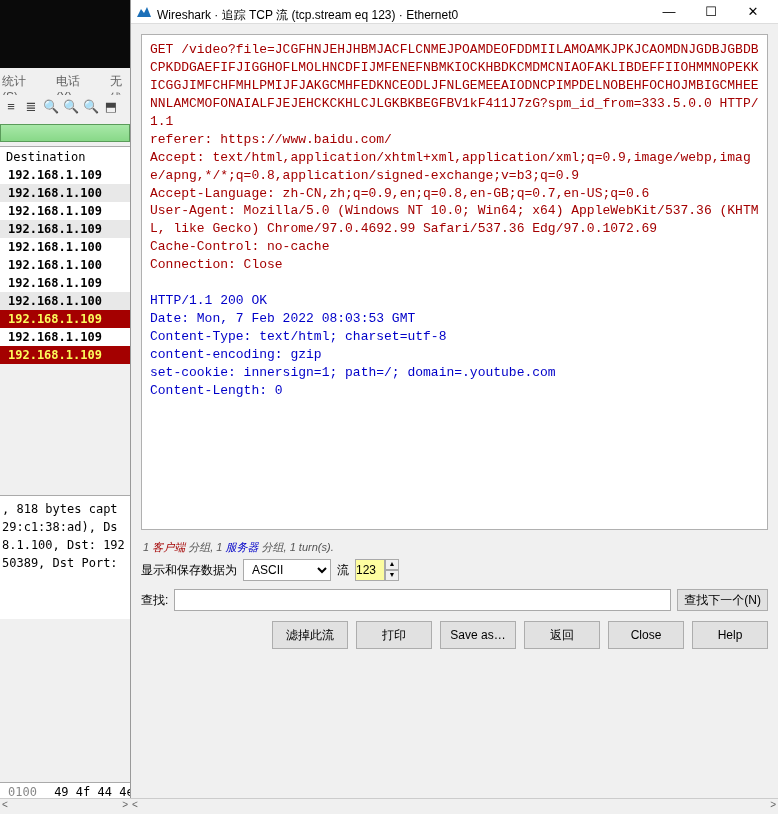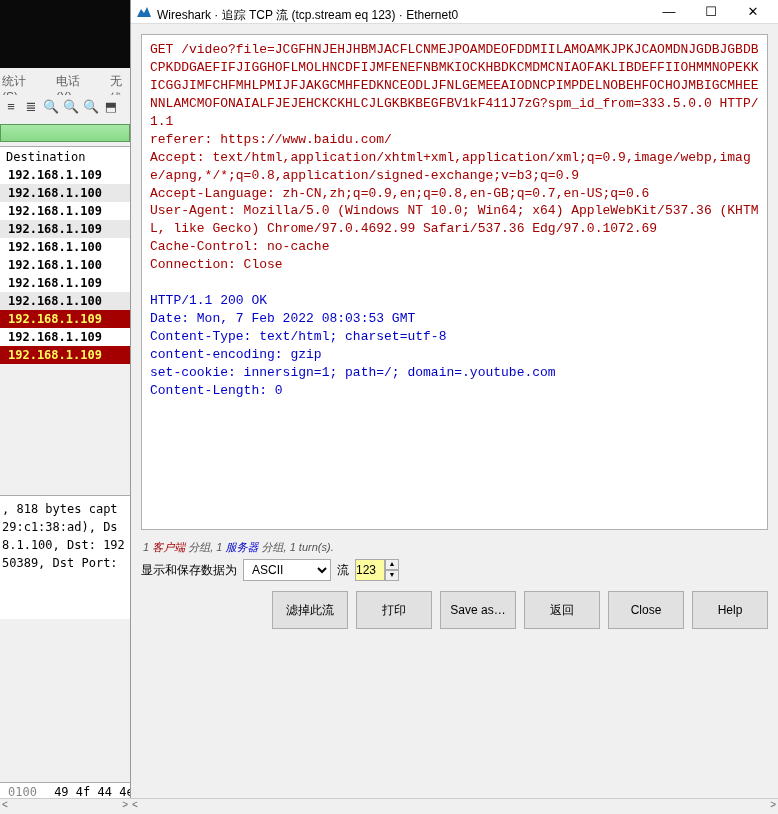--- a/index.html
+++ b/index.html
@@ -49,21 +49,21 @@
     
     .ctrl-row { display: flex; align-items: center; padding: 4px 10px; gap: 6px; }
     .ctrl-label { font-size: 12px; }
     .combo { height: 22px; border: 1px solid #aaa; background: #fff; font-size: 12px; padding: 0 4px; }
     .text-input { height: 22px; border: 1px solid #aaa; background: #fff; font-size: 12px; padding: 0 4px; flex: 1; }
     .spin-wrap { display: flex; }
     .spin-val { width: 30px; height: 22px; border: 1px solid #aaa; background: #fdfda0; font-size: 12px; }
     .spin-btns { display: flex; flex-direction: column; }
     .spin-btn { width: 14px; height: 11px; border: 1px solid #aaa; background: #f0f0f0; font-size: 7px; line-height: 1; text-align: center; }
     
-    .btn { height: 38px; min-width: 76px; border: 1px solid #adadad; background: #e1e1e1; font-size: 12px; padding: 0 8px; cursor: pointer; }
+    .btn { height: 28px; min-width: 76px; border: 1px solid #adadad; background: #e1e1e1; font-size: 12px; padding: 0 8px; cursor: pointer; }
     
     .btn-row { display: flex; justify-content: flex-end; gap: 8px; padding: 6px 10px; }
     
     .fin-btn { border: 1px solid #adadad; background: #e1e1e1; height: 22px; padding: 0 6px; font-size: 12px; }
   </style>
 </head>
 <body>
 
 <div class="bg-dark"></div>
 
@@ -163,20 +163,25 @@
     <span class="ctrl-label">流</span>
     <div class="spin-wrap">
       <input class="spin-val" value="123" style="">
       <div class="spin-btns">
         <div class="spin-btn">▲</div>
         <div class="spin-btn">▼</div>
       </div>
     </div>
   </div>
 
+  <div class="ctrl-row">
+    <span class="ctrl-label">查找:</span>
+    <input class="text-input" style="">
+    <button class="fin-btn">查找下一个(N)</button>
+  </div>
 
   <div class="btn-row">
     <button class="btn">滤掉此流</button>
     <button class="btn">打印</button>
     <button class="btn">Save as…</button>
     <button class="btn">返回</button>
     <button class="btn">Close</button>
     <button class="btn">Help</button>
   </div>
 

